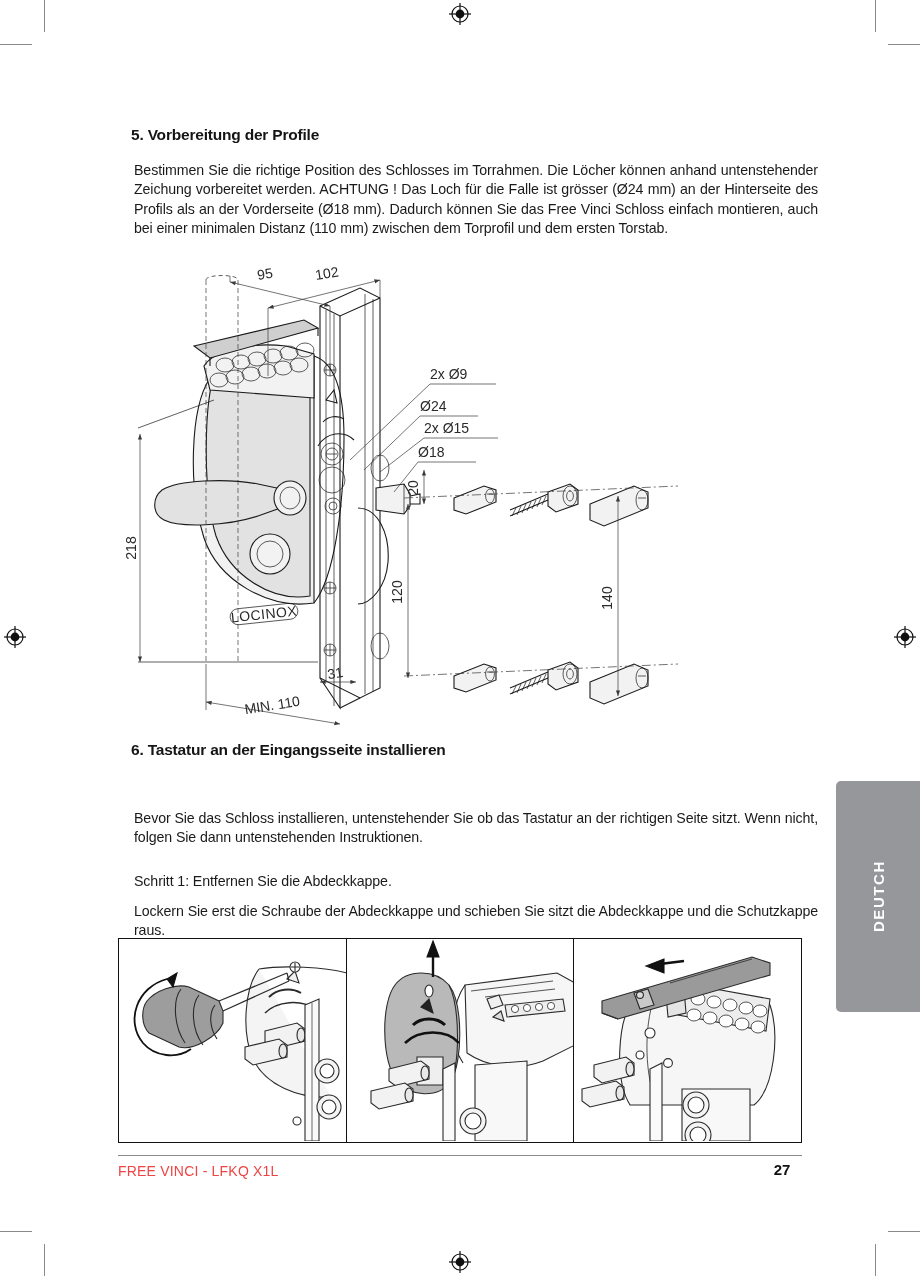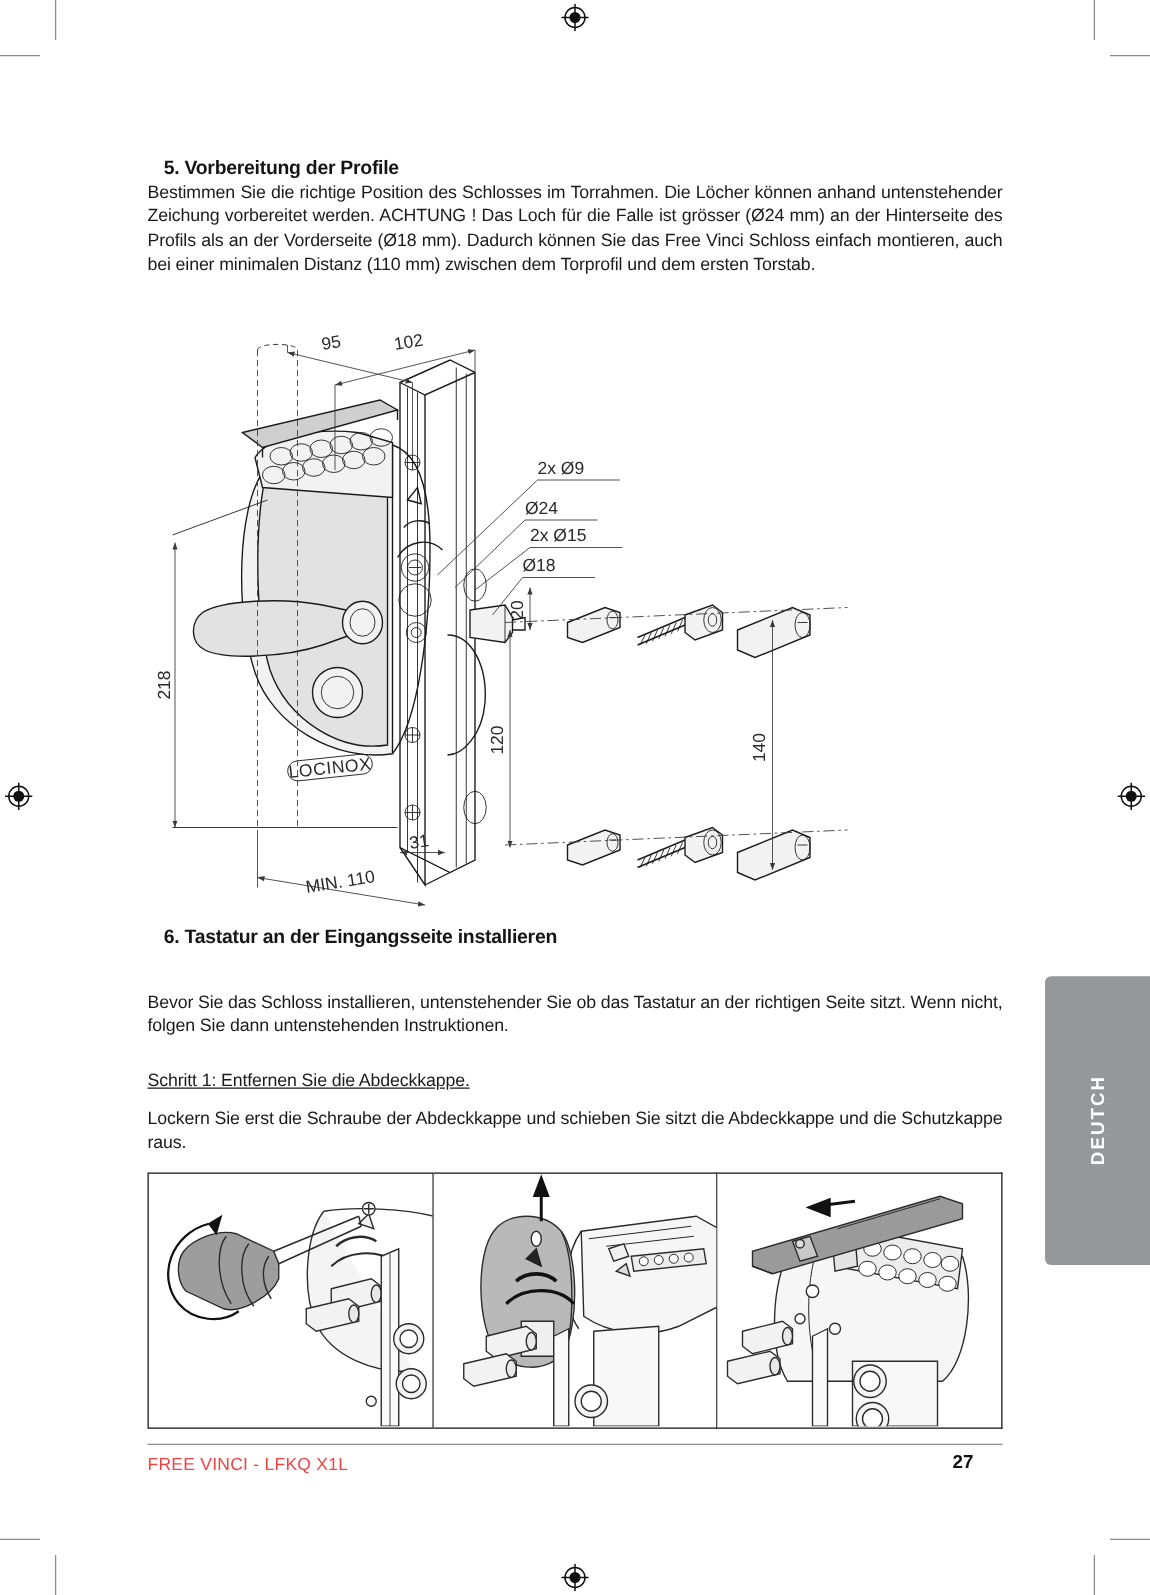--- a/index.html
+++ b/index.html
@@ -7,45 +7,45 @@
        font-family:"Liberation Sans", sans-serif;color:#1a1a1a;}
 
   
   .crop{position:absolute;background:#8a8a8e;}
   .reg{position:absolute;width:22px;height:22px;}
   .reg svg{display:block;}
 
   h2.sec{font-size:15.5px;font-weight:bold;letter-spacing:-0.2px;
          margin:13px;padding:0;color:#151515;}
   p.body{font-size:14.2px;line-height:19.4px;text-align:justify;
-         margin:0;color:#1a1a1a;letter-spacing:-0.1px;}
+         margin:16px;color:#1a1a1a;letter-spacing:-0.1px;}
 
   #sec5-title{position:absolute;left:118px;top:113px;}
   #sec5-body{position:absolute;left:118px;top:145px;width:684px;}
 
   #sec6-title{position:absolute;left:118px;top:728px;}
   #sec6-body{position:absolute;left:118px;top:793px;width:684px;}
-  #sec6-step{position:absolute;left:118px;top:856px;width:684px;text-decoration:underline;}
+  #sec6-step{position:absolute;left:118px;top:856px;width:684px;}
   #sec6-note{position:absolute;left:118px;top:886px;width:684px;}
 
   
   .langtab{position:absolute;right:0;top:781px;width:84px;height:231px;
            border-radius:5px 0 0 5px;display:flex;align-items:center;
            justify-content:center;}
   .langtab span{writing-mode:vertical-rl;transform:rotate(180deg);
                 color:#ffffff;font-size:15px;font-weight:bold;
                 letter-spacing:1.6px;}
 
   
   .footrule{position:absolute;left:118px;top:1155px;width:684px;height:1px;
             background:#8d8d90;}
   .footleft{position:absolute;left:118px;top:1163px;font-size:14px;
             letter-spacing:0.2px;color:#ef4444;}
   .footright{position:absolute;left:762px;top:1161px;width:40px;
-             text-align:left;font-size:15px;font-weight:bold;color:#111;}
+             text-align:center;font-size:15px;font-weight:bold;color:#111;}
 
   
   .draw{position:absolute;}
   .draw svg{display:block;overflow:visible;}
 
   
   .panels{position:absolute;left:118px;top:938px;width:684px;height:205px;
           display:flex;}
   .panel{flex:1 1 0;border:1.6px solid #111;position:relative;overflow:hidden;
          background:#fff;}

